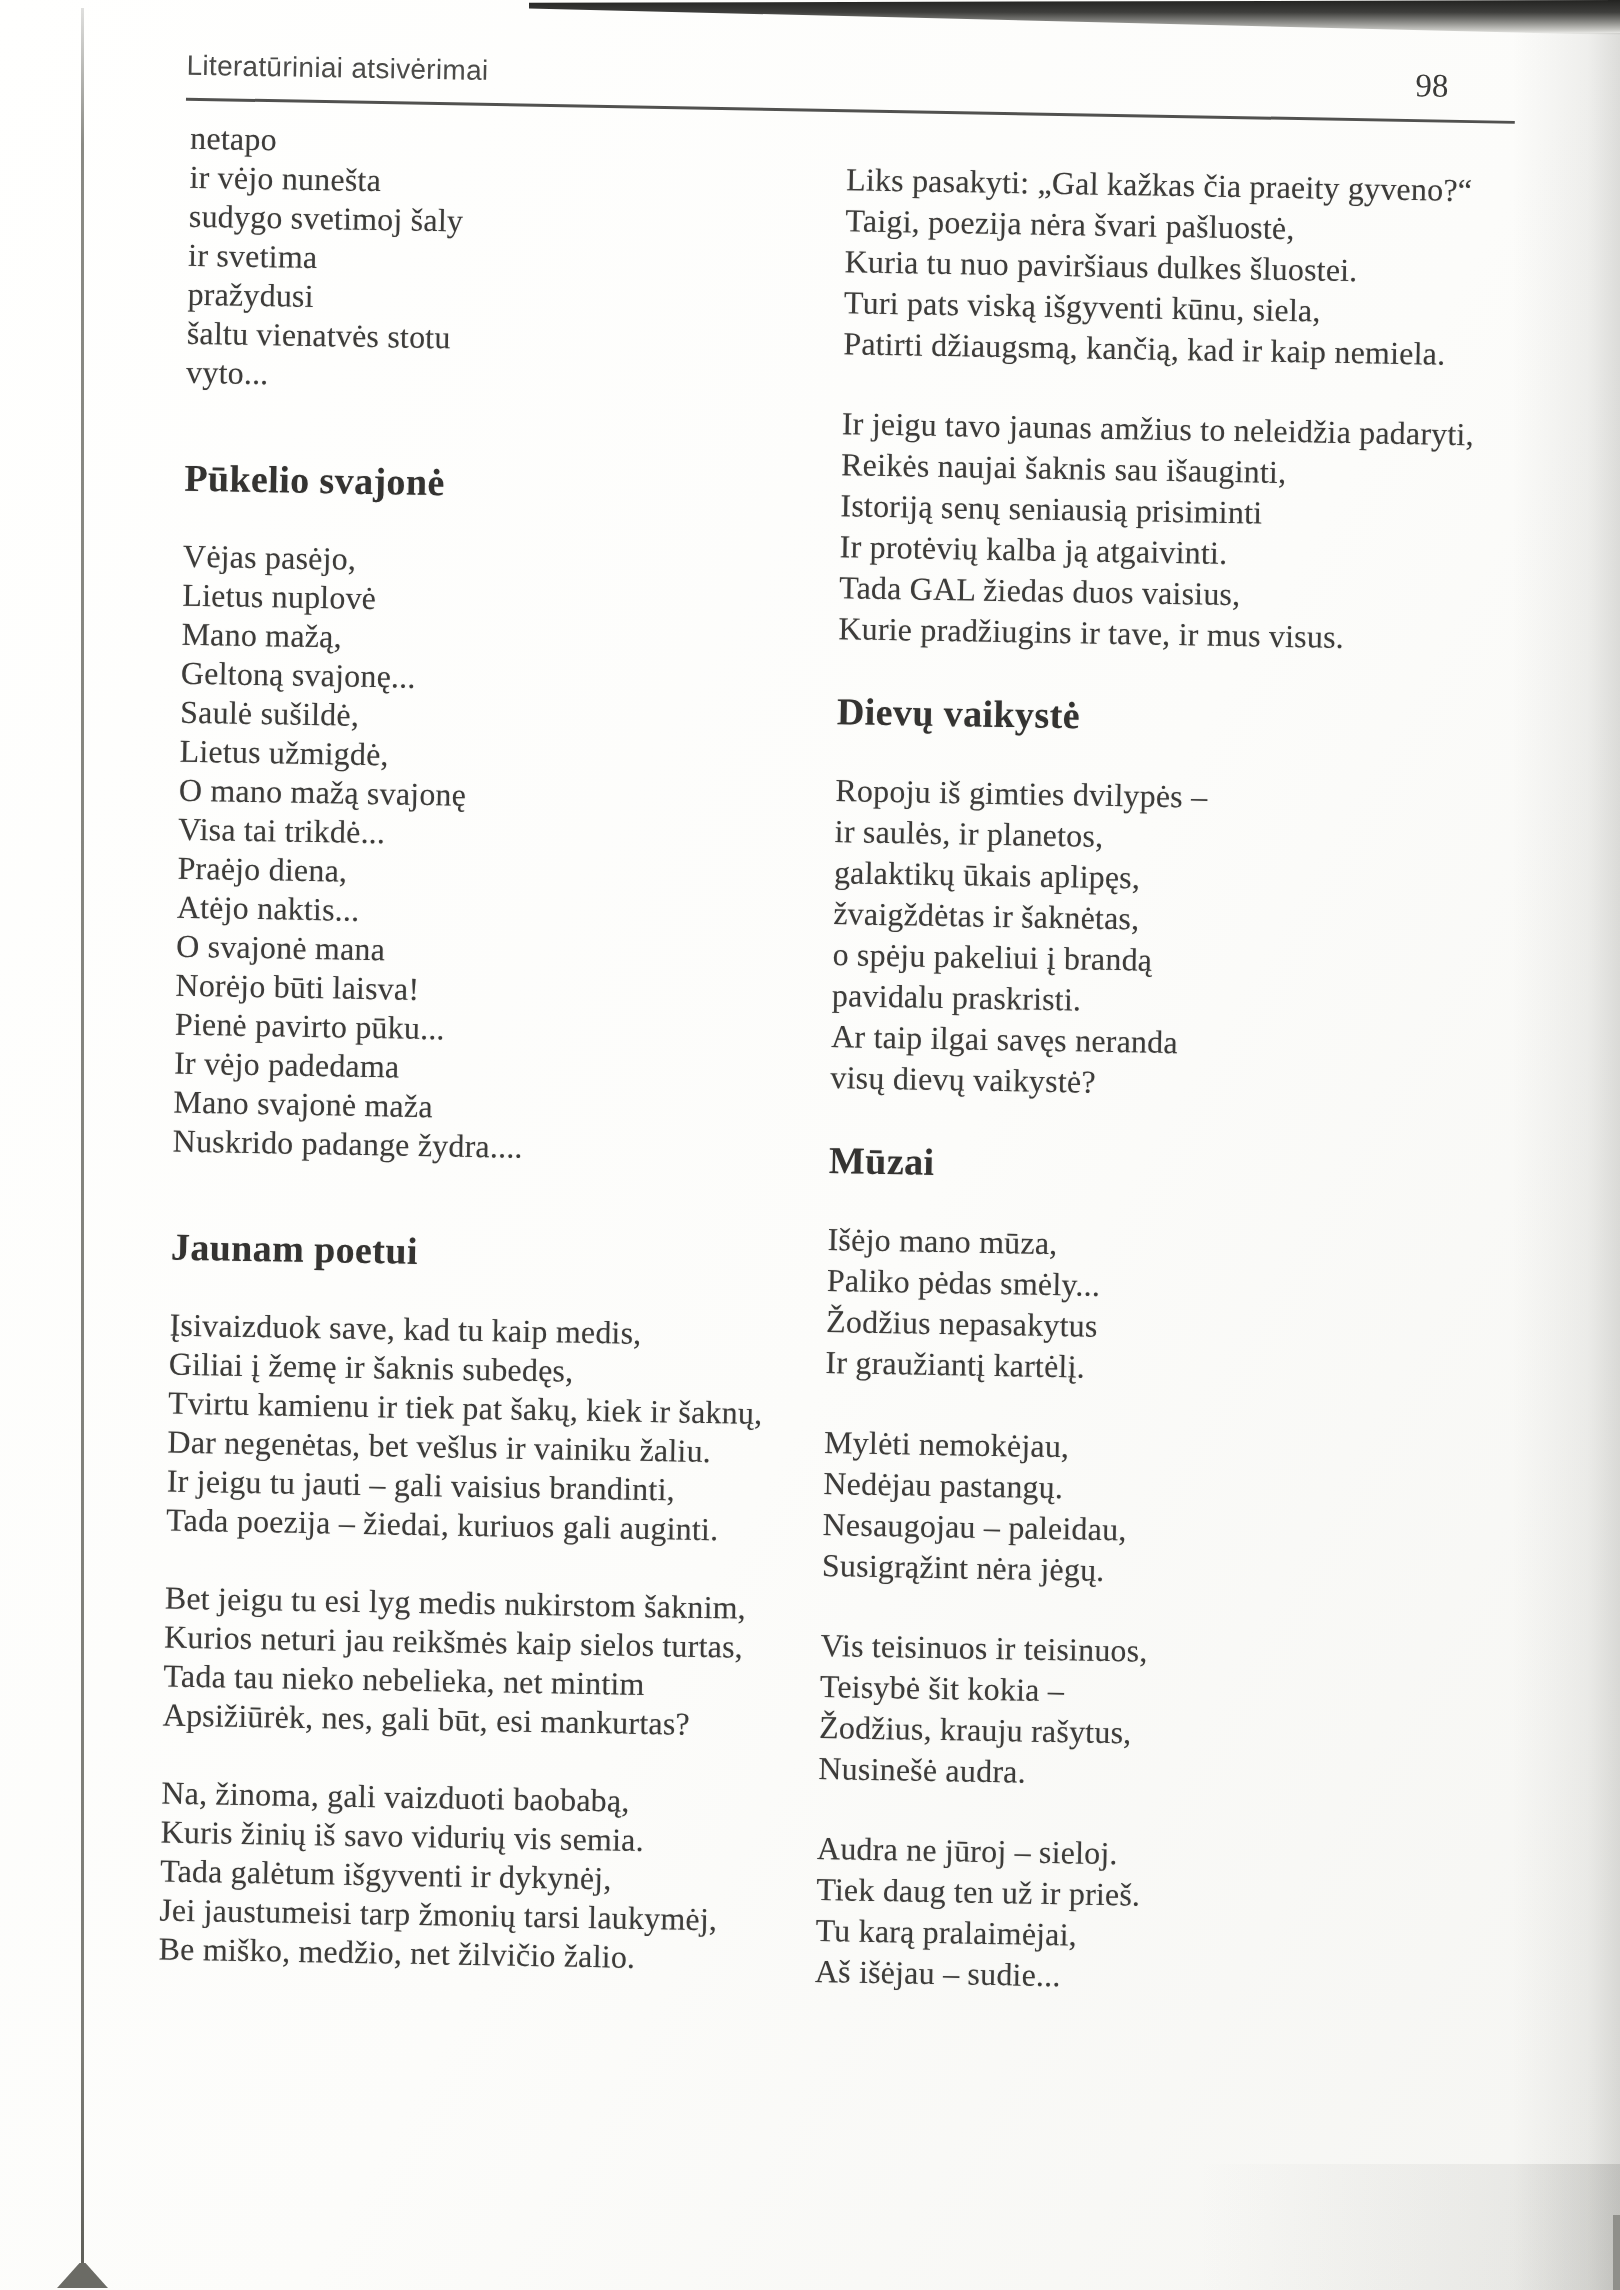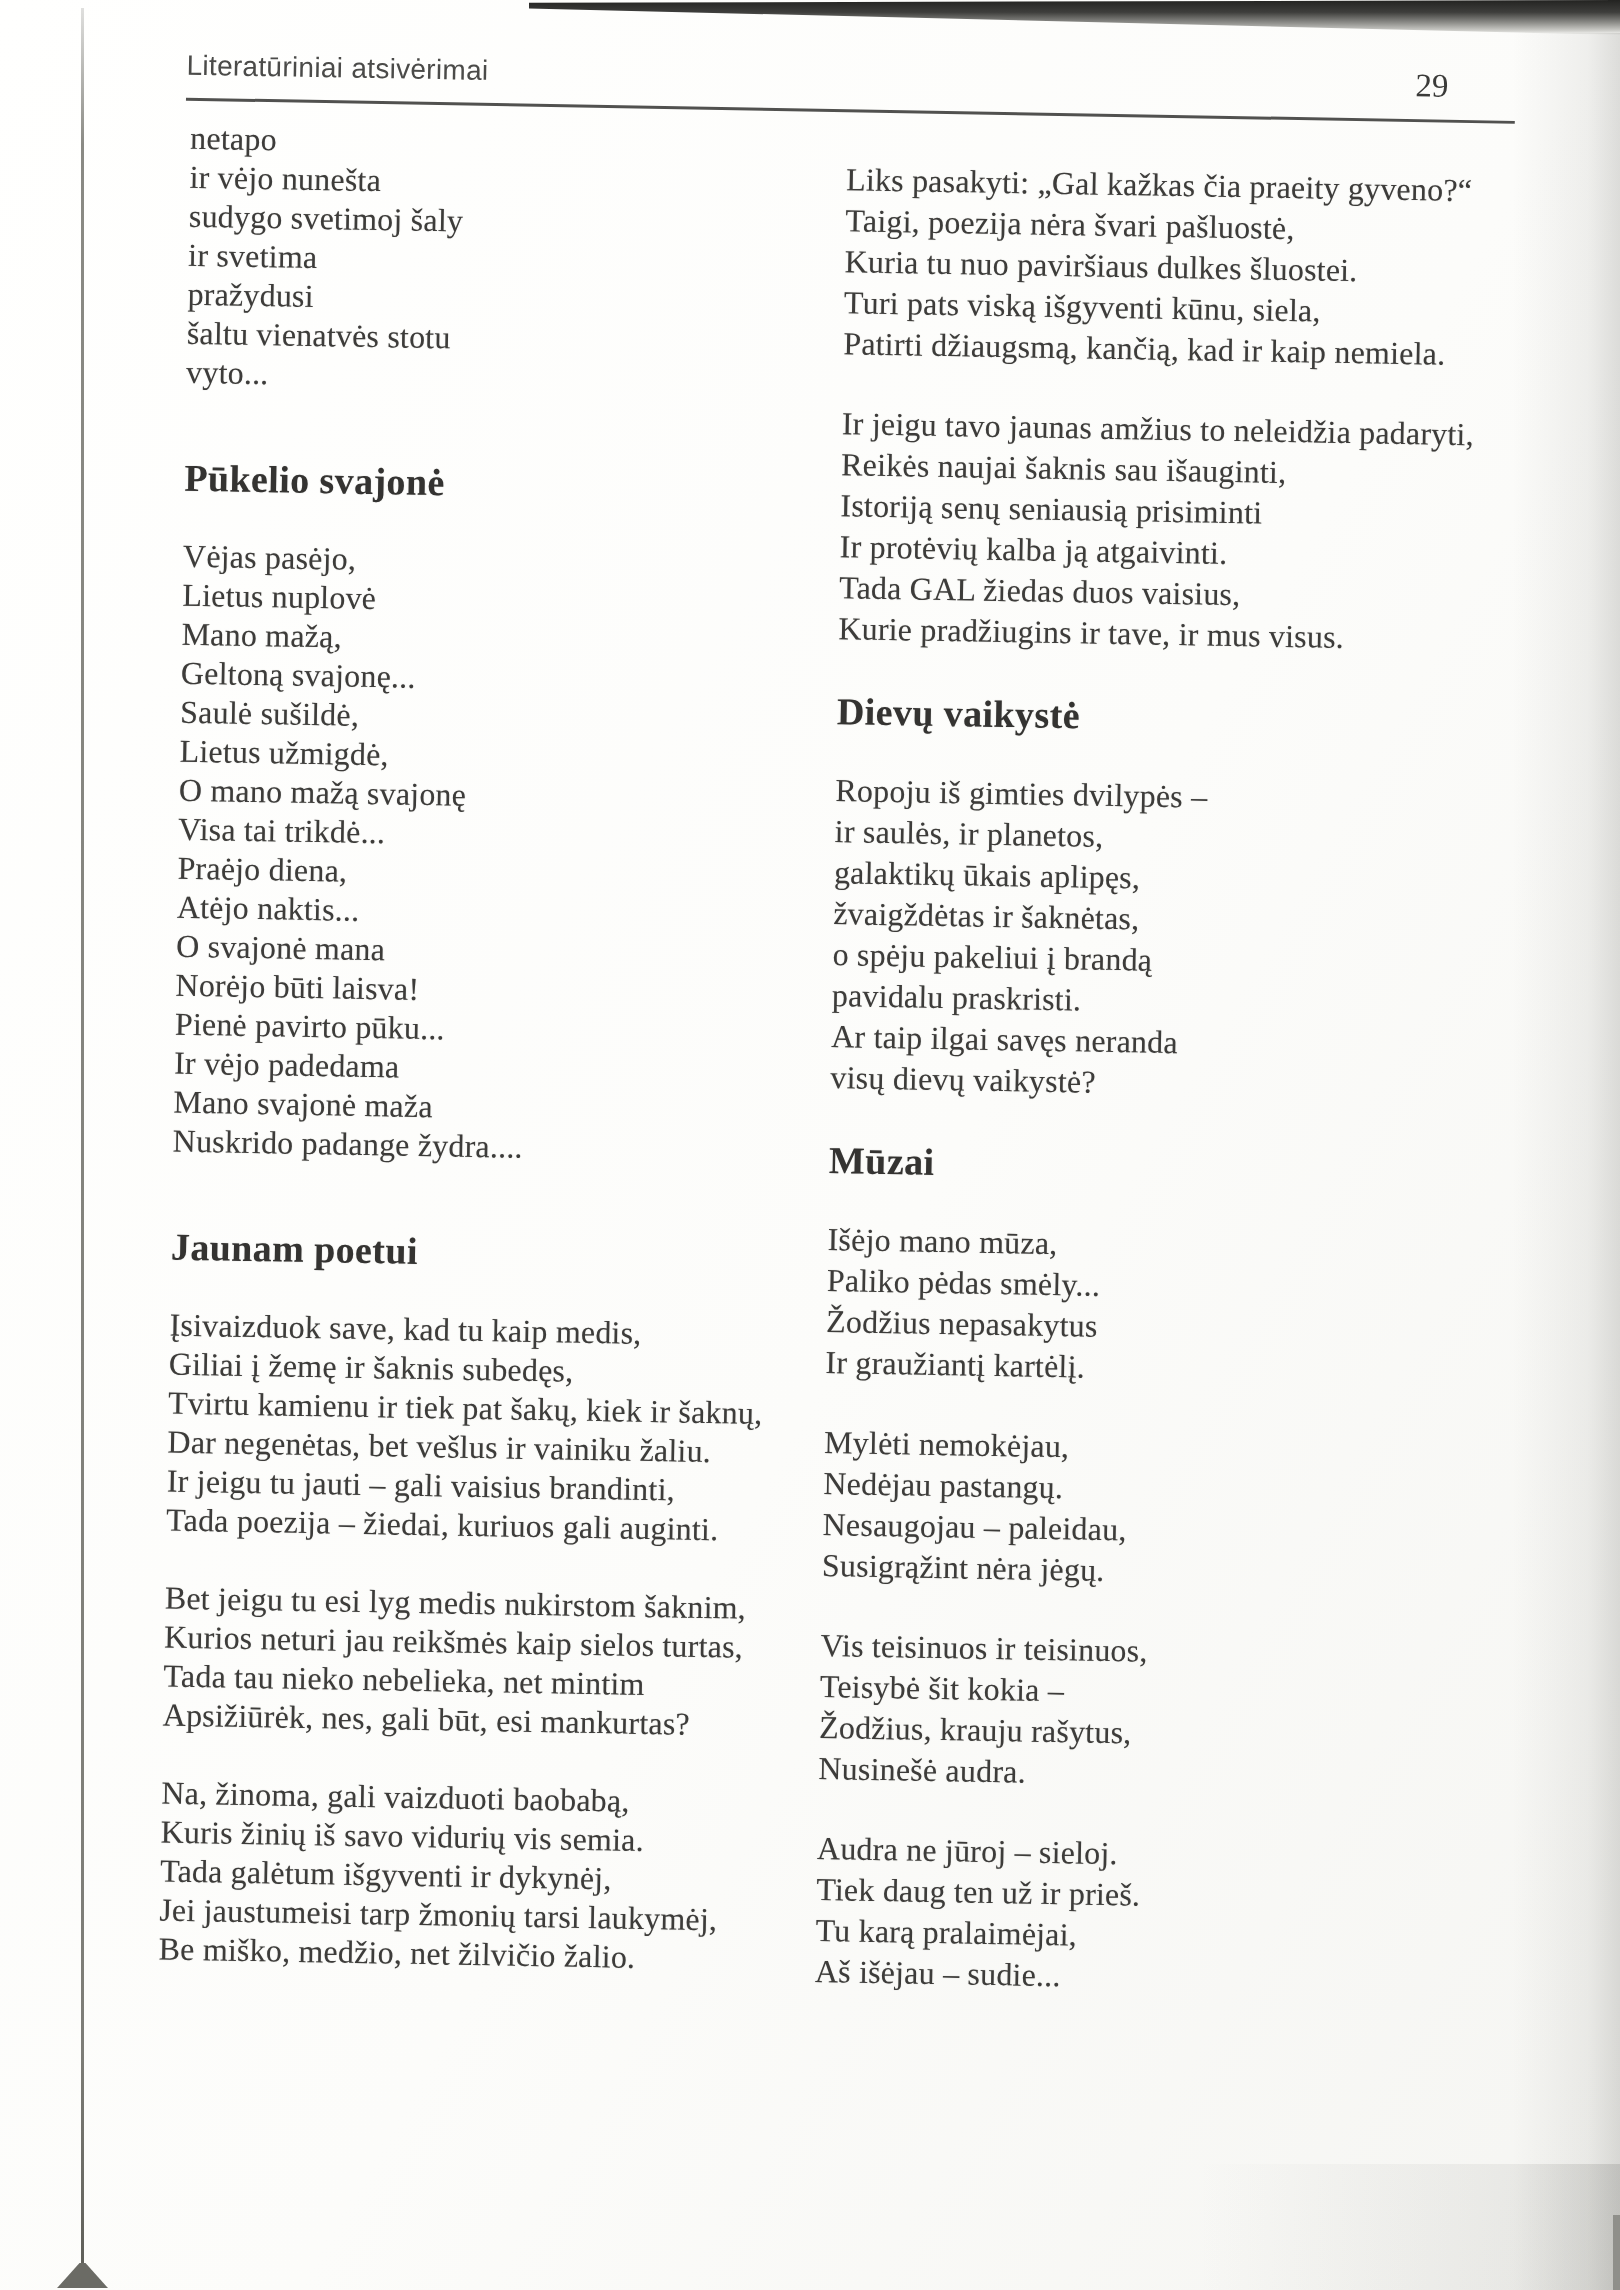--- a/index.html
+++ b/index.html
@@ -97,21 +97,21 @@
 
   <div class="top-wedge"></div>
   <div class="spine-line"></div>
   <div class="spine-foot"></div>
   <div class="right-shade"></div>
   <div class="bottom-right-shade"></div>
   <div class="right-edge-dark"></div>
 
   <div class="content">
     <div class="running-head">Literatūriniai atsivėrimai</div>
-    <div class="page-num">29</div>
+    <div class="page-num">98</div>
     <div class="head-rule"></div>
 
     <div class="columns">
       <section class="col col-left" id="col-left">
           <p class="stanza">
             <span class="line">netapo</span>
             <span class="line">ir vėjo nunešta</span>
             <span class="line">sudygo svetimoj šaly</span>
             <span class="line">ir svetima</span>
             <span class="line">pražydusi</span>

